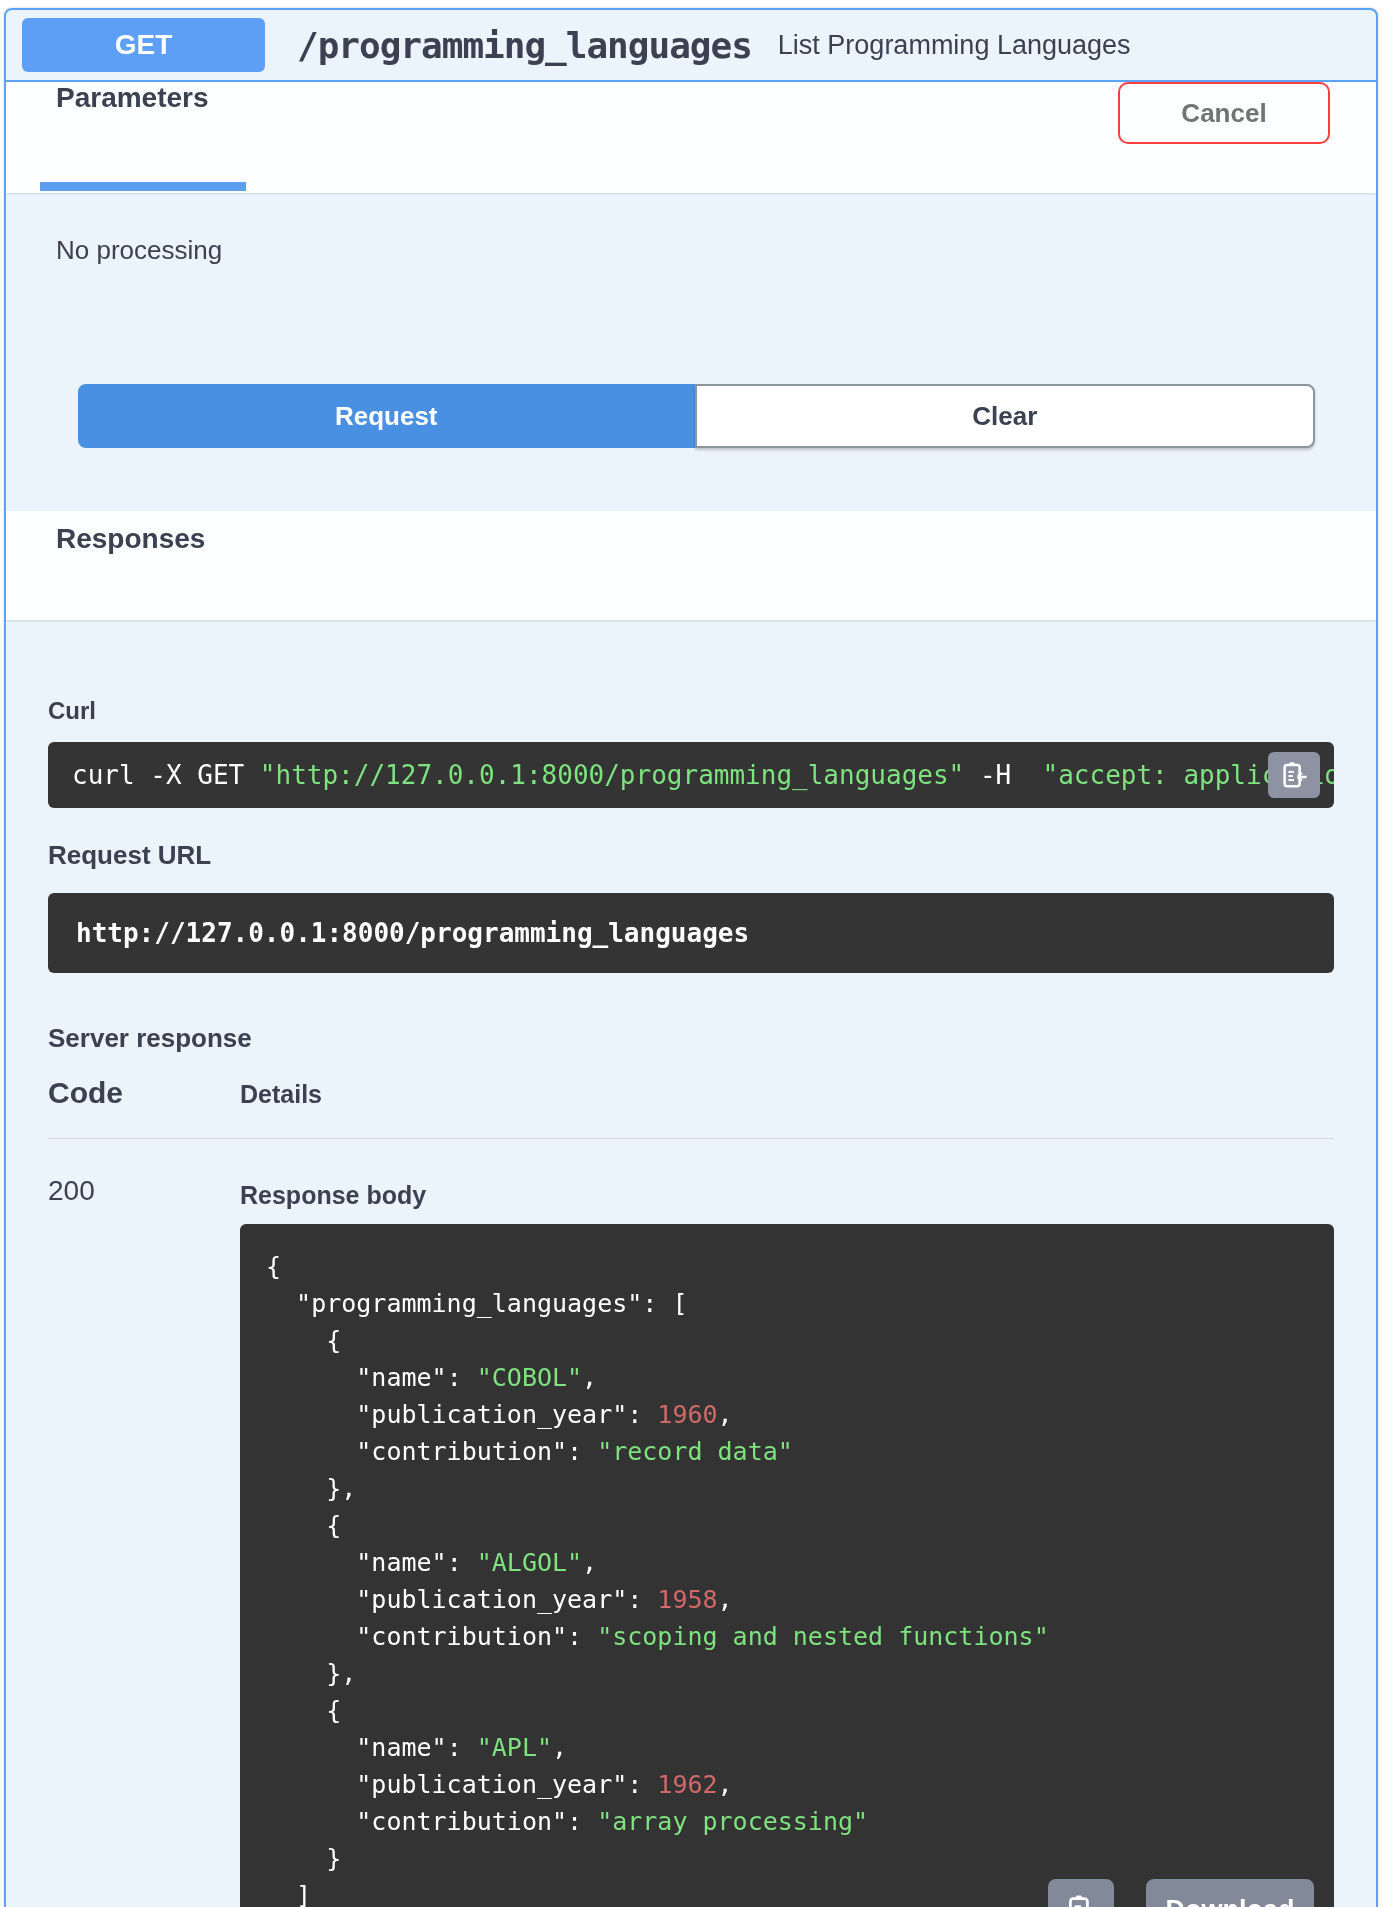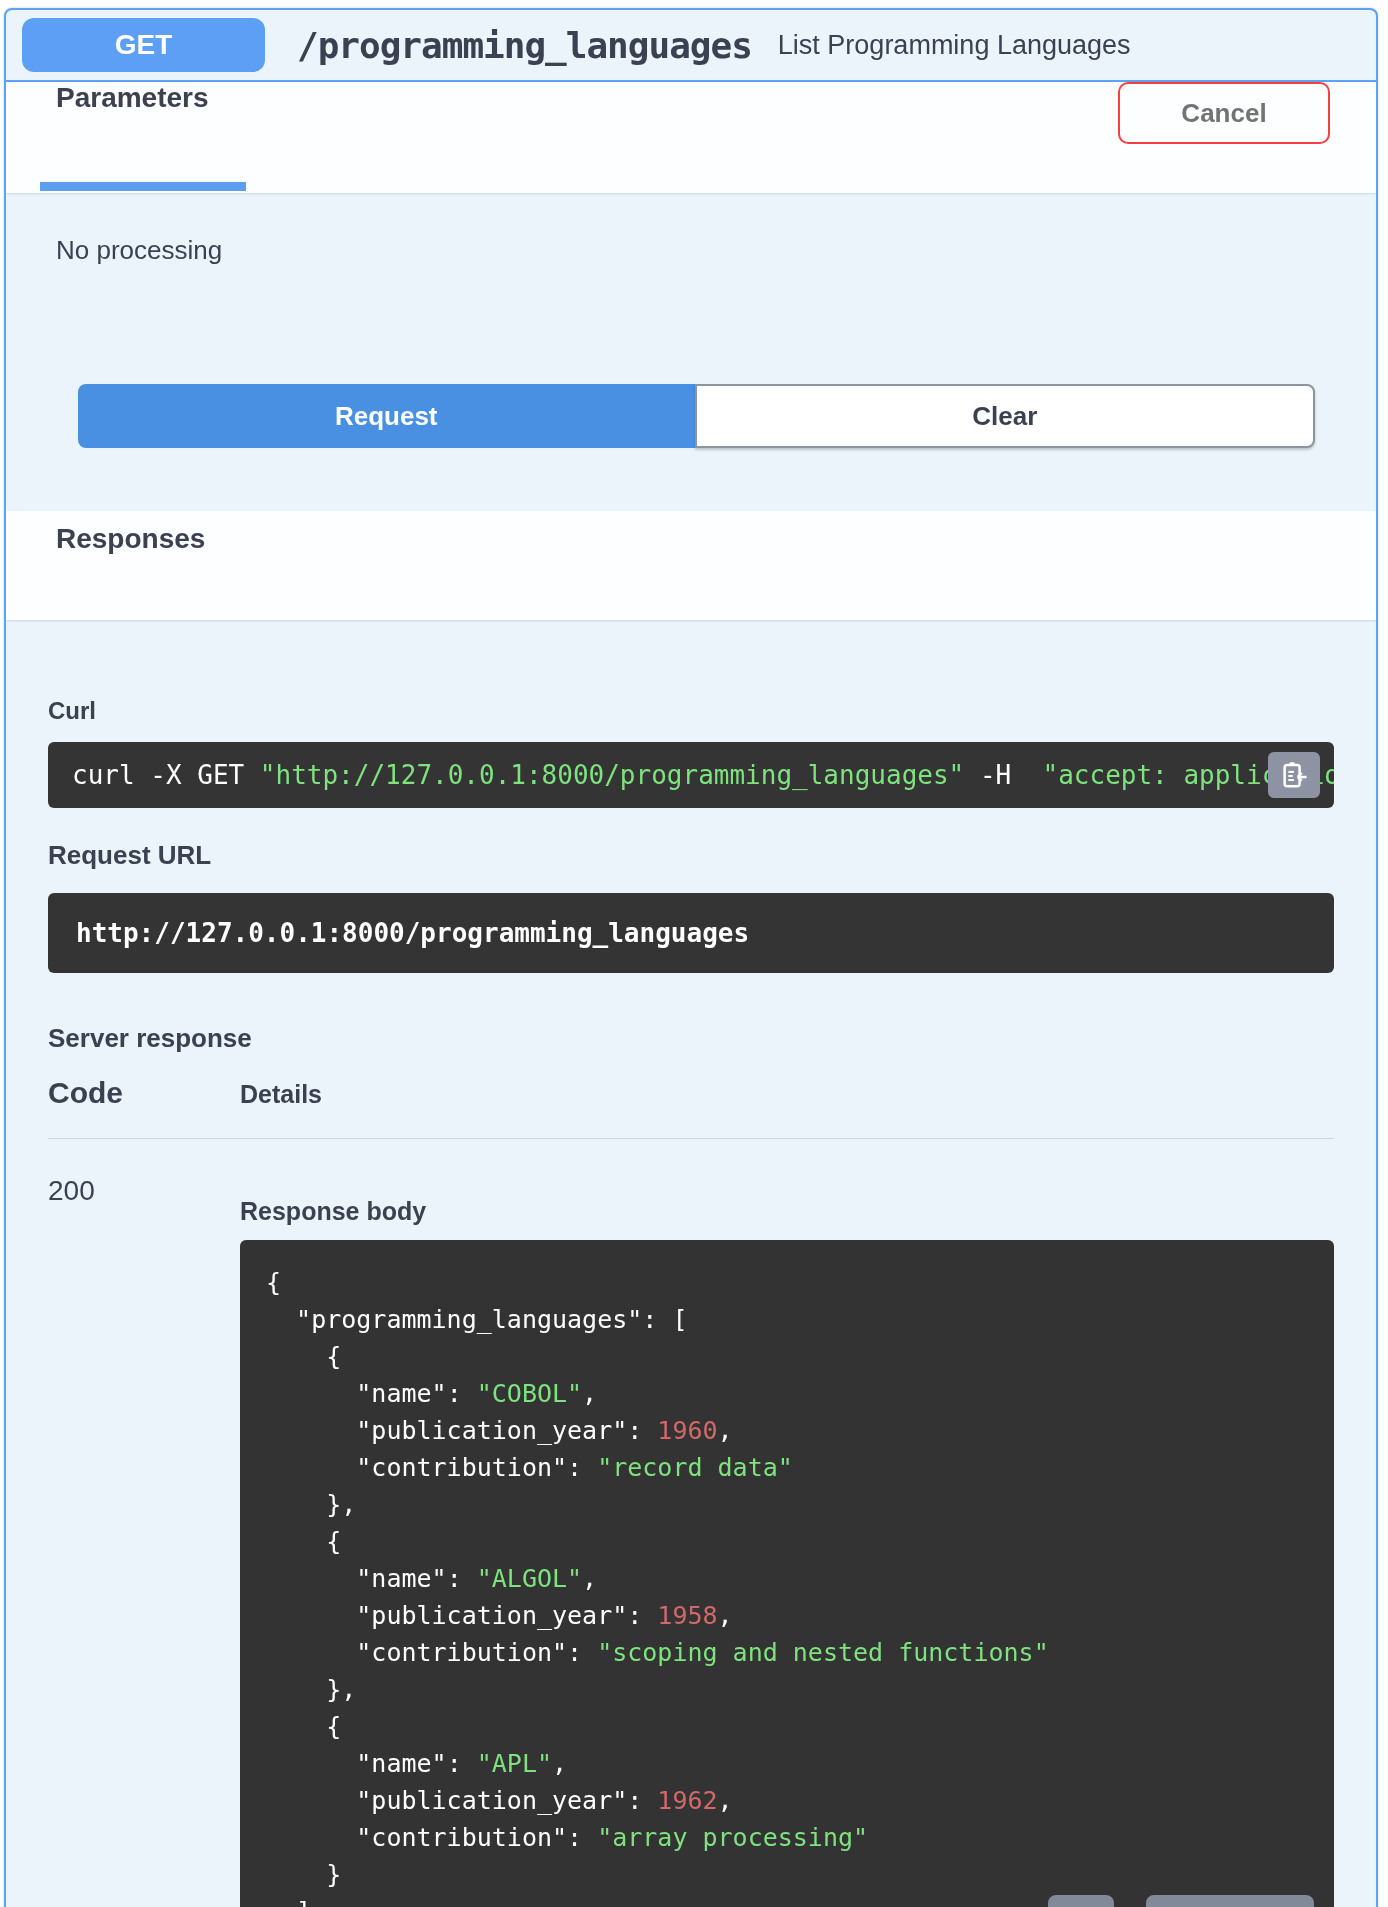--- a/index.html
+++ b/index.html
@@ -8,21 +8,21 @@
 
   .opblock {
     position:absolute; left:4px; top:8px; width:1374px; min-height:1899px;
     border:2px solid #5ba3f5; border-radius:8px; background:#ebf3fb;
     box-shadow:0 0 3px rgba(0,0,0,.18); overflow:hidden;
   }
 
   
   .summary { display:flex; align-items:center; height:72px; padding:0 16px;
              border-bottom:2px solid #5ba3f5; }
-  .method-badge { width:243px; height:54px; border-radius:12px; background:#5c9ff5;
+  .method-badge { width:243px; height:54px; border-radius:6px; background:#5c9ff5;
                   color:#fff; font-weight:bold; font-size:28px; display:flex;
                   align-items:center; justify-content:center; }
   .path { font-family:"DejaVu Sans Mono", monospace; font-weight:bold; font-size:36px;
           margin-left:32px; letter-spacing:-1px; }
   .summary-desc { font-size:27px; margin-left:26px; }
 
   
   .band { background:rgba(255,255,255,.85); box-shadow:0 1px 2px rgba(0,0,0,.12);
           display:flex; align-items:flex-start;gap:22px; }
   .params-band { height:111px; justify-content:space-between; padding:0 46px 0 50px;
@@ -71,21 +71,21 @@
   .server-resp-label { font-size:26px; font-weight:bold; margin-top:50px; }
 
   .resp-table-head { display:flex; align-items:baseline; margin-top:22px; }
   .col-code-head { width:192px; font-size:30px; font-weight:bold; }
   .col-details-head { font-size:25px; font-weight:bold; }
   .resp-divider { border:none; border-top:1px solid #d3d8de; margin-top:28px; }
 
   .resp-row { display:flex; margin-top:34px; align-items:flex-start; }
   .col-code-val { width:192px; font-size:28px; padding-top:2px; }
   .col-details-body { flex:1; }
-  .resp-body-label { font-size:25px; font-weight:bold; margin-top:24px; }
+  .resp-body-label { font-size:25px; font-weight:bold; margin-top:8px; }
 
   .code-block { position:relative; margin-top:14px; background:#333333; border-radius:6px;
                 padding:24px 26px; overflow:hidden; }
   .code-block pre { font-family:"DejaVu Sans Mono", monospace; font-size:25px;
                     line-height:37px; color:#fff; white-space:pre; }
   .jk { color:#ffffff; }
   .js { color:#7ee27e; }
   .jn { color:#d16969; }
 
   .code-actions { position:absolute; right:20px; top:655px; display:flex; gap:32px; }

